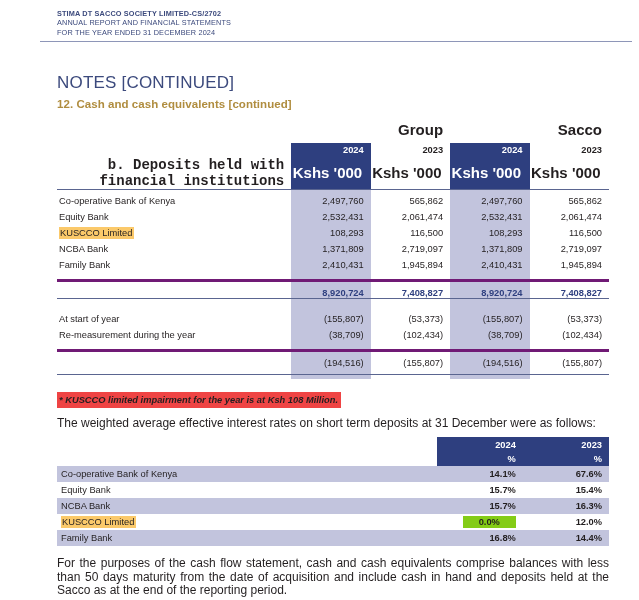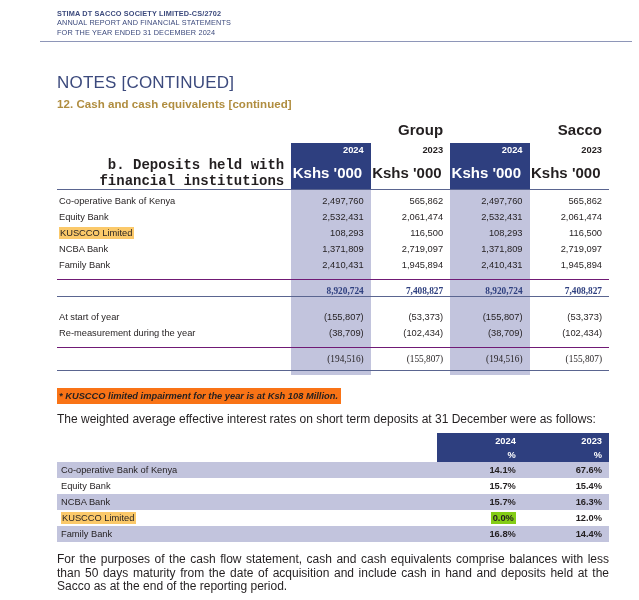--- a/index.html
+++ b/index.html
@@ -137,21 +137,21 @@
   
   .caption td {
     font-weight: bold;
     font-size: 9.3px;
     color: #231f20;
     height: 17px;
     padding-left: 2px;
   }
 
   
-  .rule-top td { border-top: 1px solid #701a75; font-family: Liberation Serif, serif; }
+  .rule-top td { border-top: 3px solid #701a75; }
   .rule-bot td { border-bottom: 1px solid #5a6590; }
 
   .total td {
     font-weight: bold;
     color: #2e3f7f;
     height: 17px;
   }
   .total td.label { color: #2e3f7f; }
 
   .caret {
@@ -163,21 +163,21 @@
     margin-left: 1px;
   }
 
   
   .footnote {
     margin-top: 13px;
     font-size: 9.3px;
     font-style: italic;
     font-weight: bold;
     color: #231f20;
-    background: #f97316;
+    background: #ef4444;
     display: inline-block;
     padding: 2px 3px 2px 2px;
     line-height: 12px;
   }
 
   .para {
     margin-top: 9px;
     font-size: 12px;
     line-height: 13.5px;
     color: #231f20;
@@ -220,21 +220,21 @@
     text-align: right;
     padding-right: 7px;
   }
   .tbl-rates tr.rhead-pct td.empty { background: #ffffff; }
   .hl-span {
     background: #fbc96a;
     padding: 1px 2px 1px 1px;
   }
   .hl-val {
     background: #84cc16;
-    padding: 1px 2px;
+    padding: 1px 16px;
   }
 </style>
 </head>
 <body>
 
 <div class="page">
 
   <div class="doc-header">
     <div class="line strong">STIMA DT SACCO SOCIETY LIMITED-CS/2702</div>
     <div class="line">ANNUAL REPORT AND FINANCIAL STATEMENTS</div>

